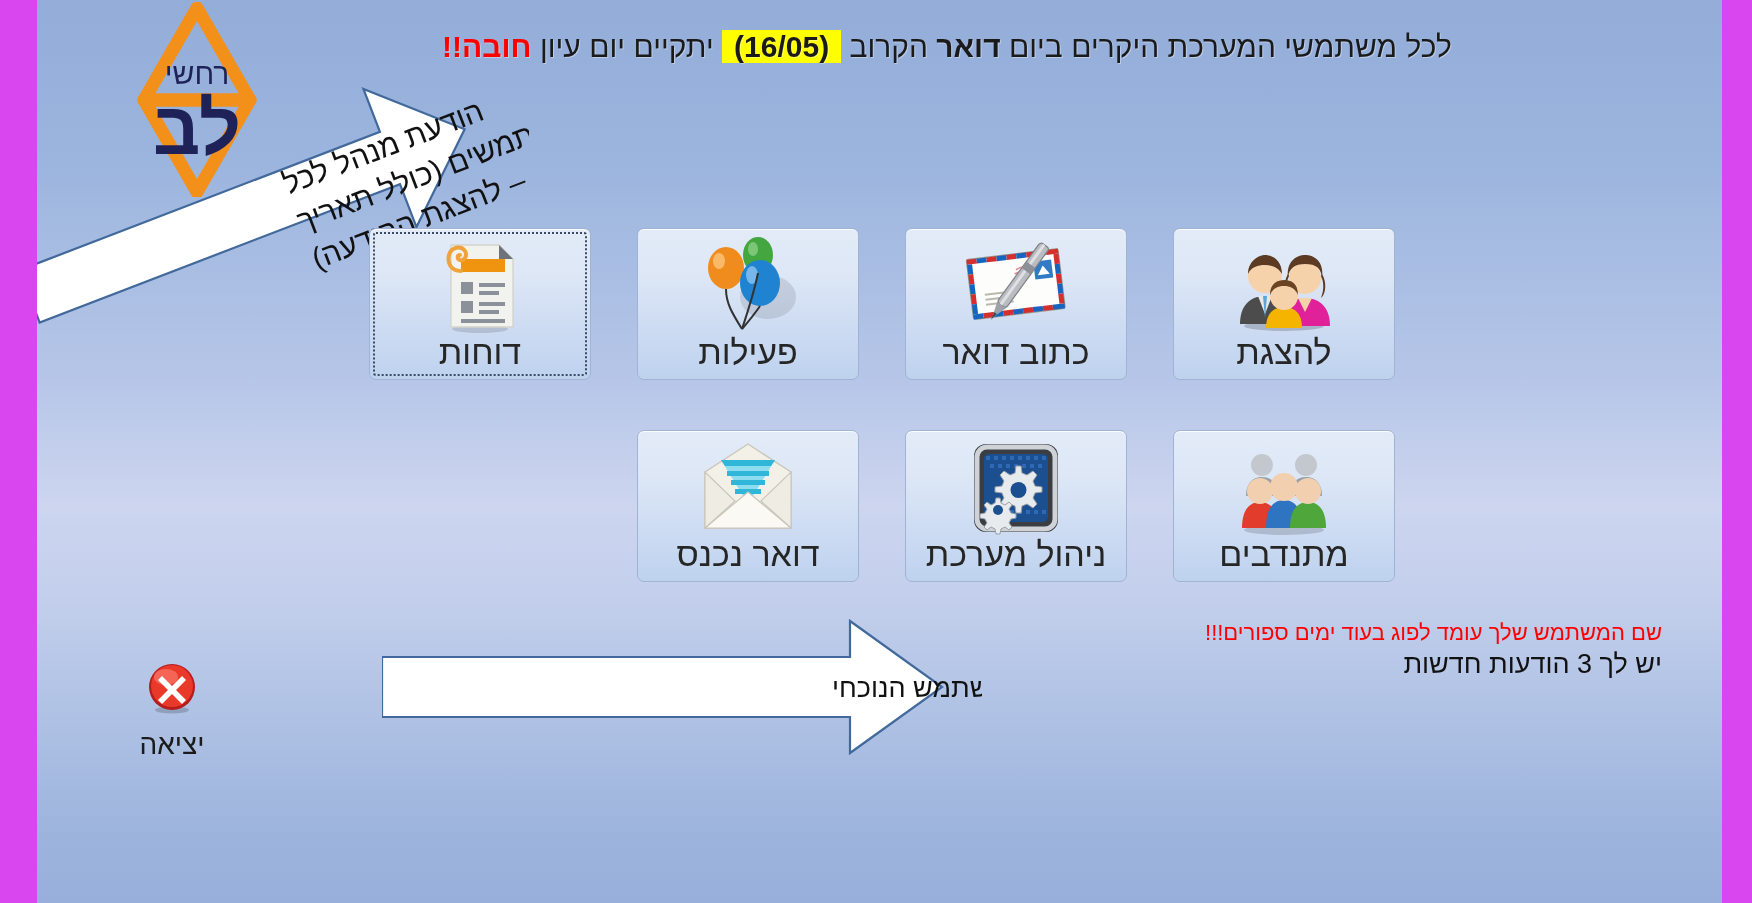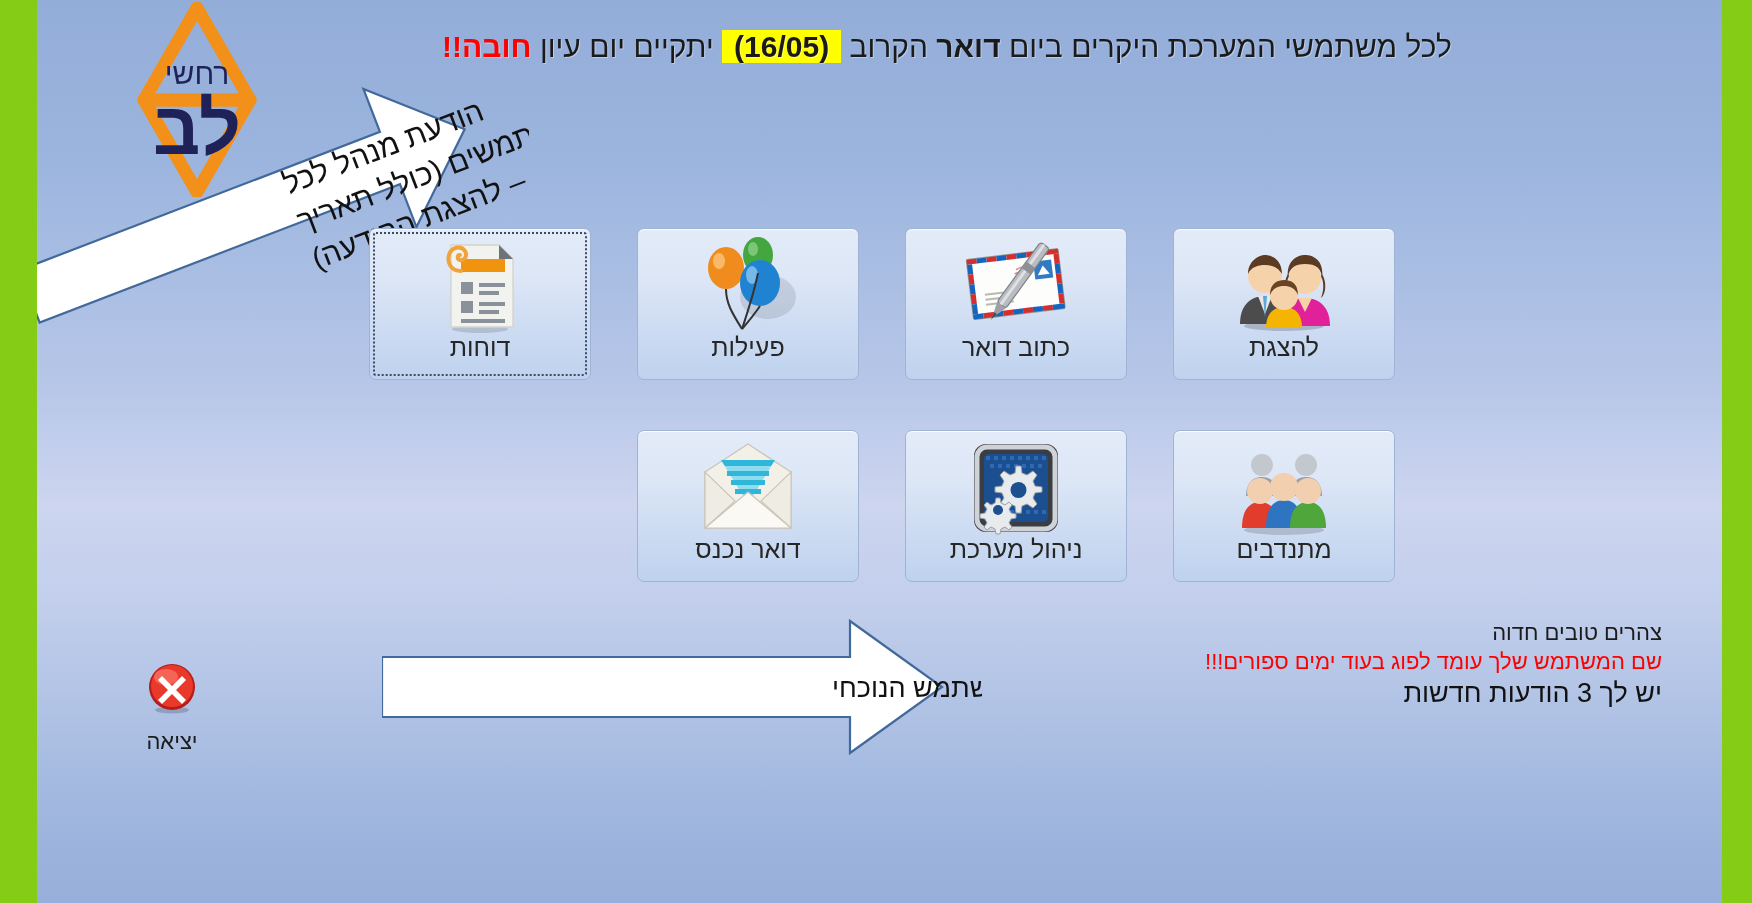--- a/index.html
+++ b/index.html
@@ -10,21 +10,21 @@
     overflow: hidden;
     background: #000;
     font-family: "Liberation Sans", "DejaVu Sans", sans-serif;
   }
 
   
   #screen {
     position: relative;
     width: 1752px;
     height: 903px;
-    background: #84cc16;
+    background: #d946ef;
   }
 
   
   #app {
     position: absolute;
     left: 37px;
     top: 0;
     width: 1685px;
     height: 903px;
     background: linear-gradient(to bottom,
@@ -128,21 +128,21 @@
     pointer-events: none;
   }
   .tile .ticon {
     height: 102px;
     display: flex;
     align-items: center;
     justify-content: center;
     margin-top: 6px;
   }
   .tile .tlabel {
-    font-size: 25px;
+    font-size: 34px;
     color: #262626;
     direction: rtl;
     line-height: 1;
     margin-top: -2px;
     text-align: right;
   }
 
   
   #callout-bottom {
     position: absolute;
@@ -189,21 +189,21 @@
     top: 660px;
     width: 130px;
     text-align: center;
     cursor: pointer;
     direction: rtl;
   }
   #exit-button .exit-icon { display: block; margin: 0 auto; }
   #exit-button .exit-label {
     display: block;
     margin-top: 9px;
-    font-size: 22px;
+    font-size: 28px;
     color: #1b1b1b;
   }
 </style>
 </head>
 <body>
 
 <div id="screen">
   <div id="app">
 
     <div id="logo">
@@ -497,21 +497,20 @@
                  L 468 8
                  L 560 74
                  L 468 140
                  L 468 104
                  L 0 104 Z" fill="#ffffff" stroke="#42699b" stroke-width="2.2"></path>
         <text class="btext" x="450" y="84" text-anchor="end" direction="rtl">הודעות חשובות למשתמש הנוכחי</text>
       </svg>
     </div>
 
     <div id="status-block">
-      <div class="greeting">צהרים טובים חדוה</div>
       <div class="expiry">שם המשתמש שלך עומד לפוג בעוד ימים ספורים!!!</div>
       <div class="msgs">יש לך 3 הודעות חדשות</div>
     </div>
 
     <div id="exit-button">
       <span class="exit-icon">
         <svg width="56" height="56" viewBox="0 0 56 56" xmlns="http://www.w3.org/2000/svg">
           <ellipse cx="28" cy="50" rx="17" ry="3.5" fill="#000" opacity=".18"></ellipse>
           <circle cx="28" cy="27" r="23" fill="#b71c1c"></circle>
           <circle cx="28" cy="26" r="21" fill="#e8392a"></circle>

